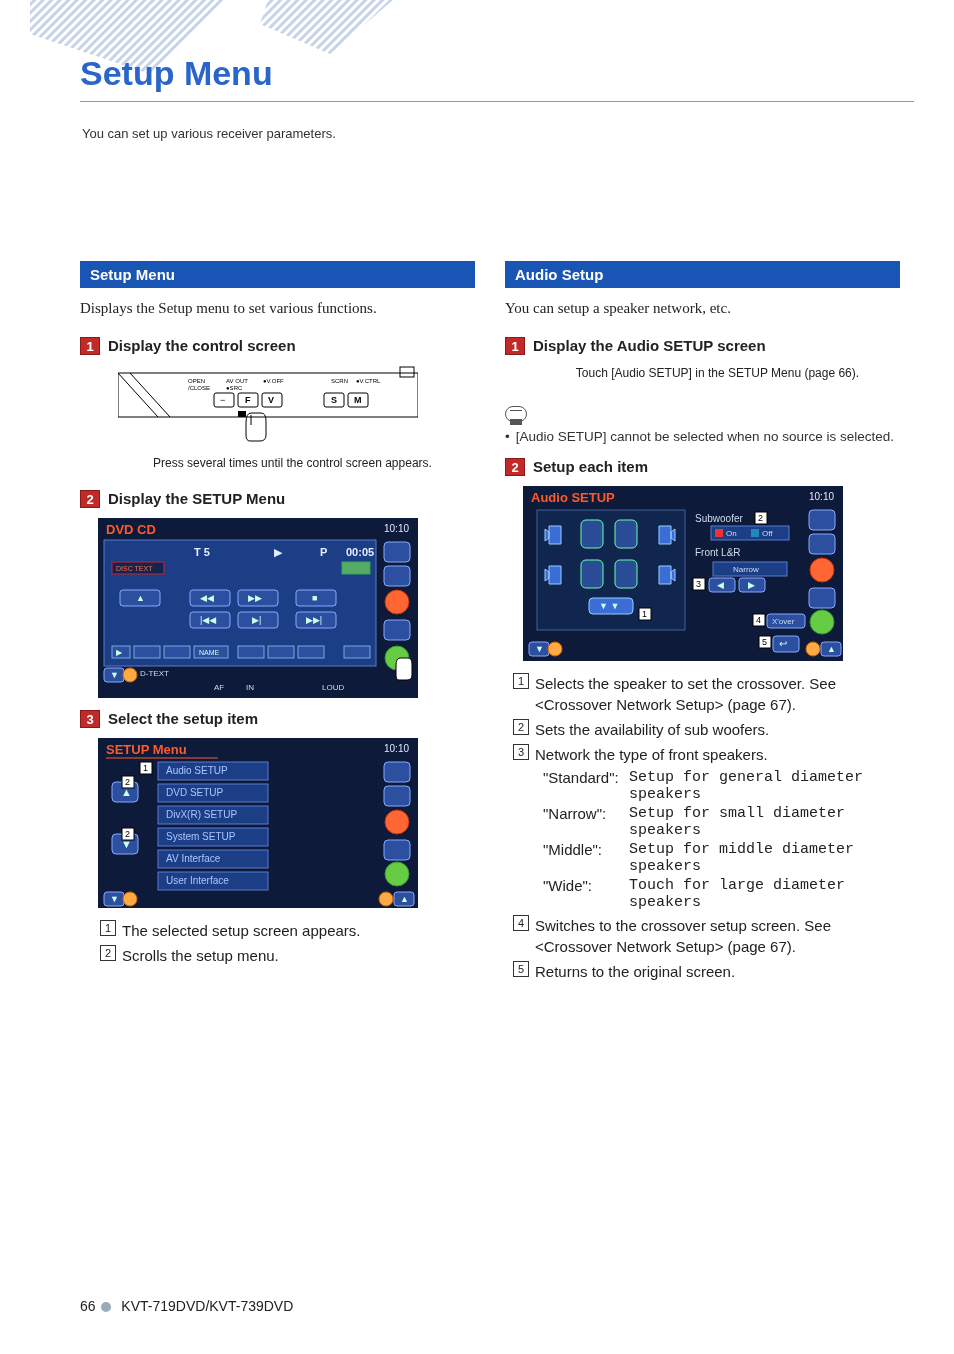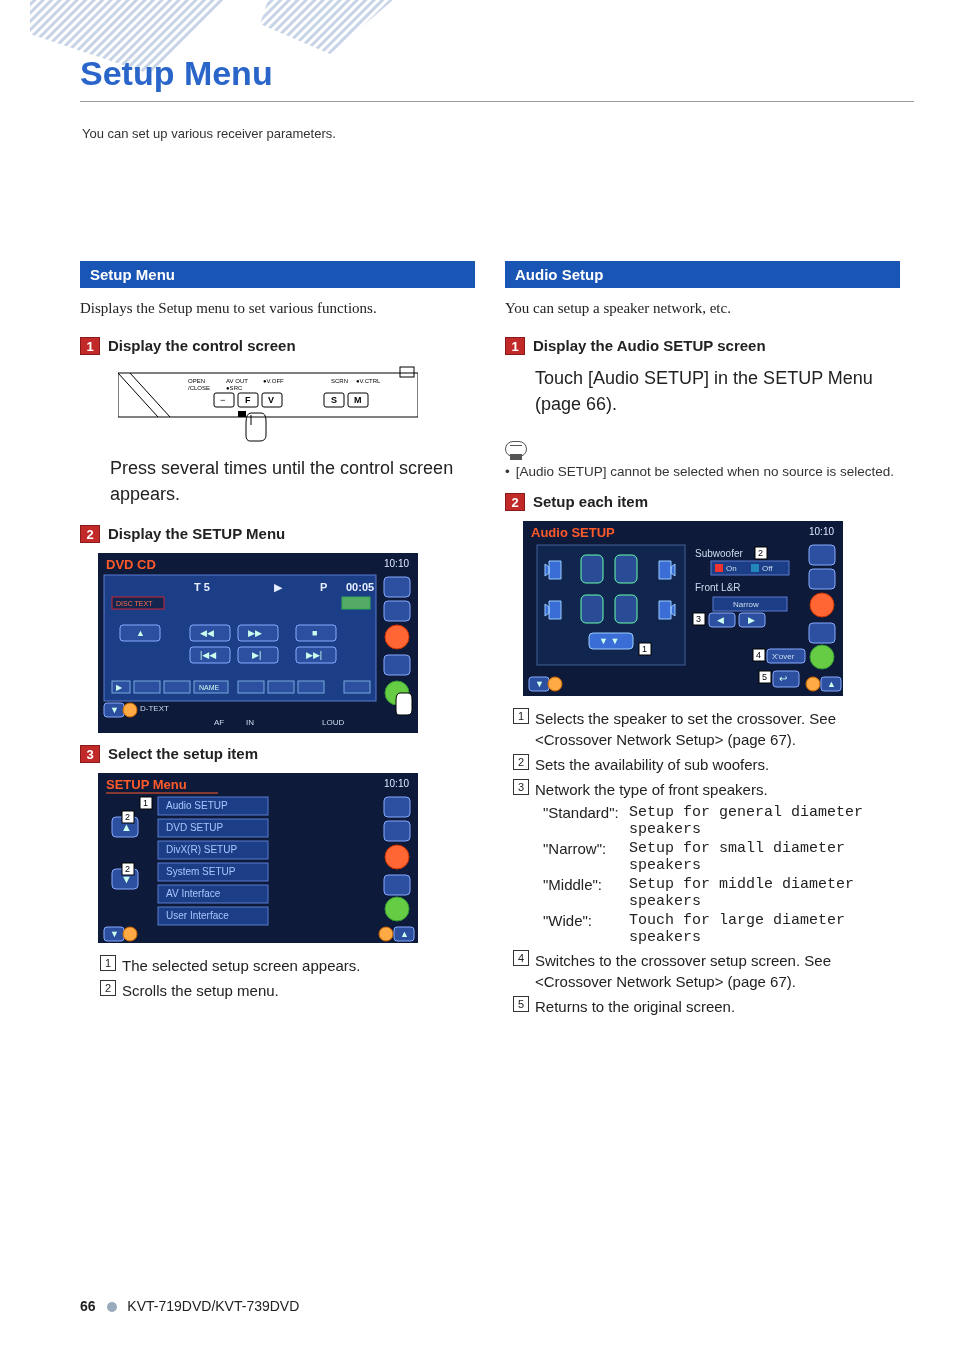--- a/index.html
+++ b/index.html
@@ -43,21 +43,21 @@
     background: #c22a2a;
     color: #fff;
     font-weight: bold;
     font-size: 13px;
     text-align: center;
     line-height: 18px;
     margin-right: 8px;
     border: 1px solid #8a1a1a;
   }
   .step-title { font-weight: bold; font-size: 15px; }
-  .step-body { margin: 8px 0 18px 30px; font-size: 18px; line-height: 1.45; }
+  .step-body { margin: 8px 0 18px 30px; font-size: 12px; line-height: 1.45; text-align: center; }
   .boxed-num {
     display: inline-block;
     width: 16px; height: 16px;
     border: 1px solid #333;
     font-size: 11px;
     text-align: center;
     line-height: 14px;
     margin-right: 6px;
     vertical-align: 1px;
     background: #fff;
@@ -81,21 +81,21 @@
   }
   .note-bullet { font-size: 13.5px; color: #333; margin-left: 0; display:flex; }
   .note-bullet .dot { margin-right: 6px; }
   .screenshot-box { margin: 6px 0 12px 18px; }
   svg { display: block; }
   .footer {
     position: absolute;
     left: 80px; bottom: 40px;
     font-size: 14px;
   }
-  .footer .pn { font-weight: bold; margin-right: 6px; }
+  .footer .pn { font-weight: normal; }
   .footer .dot2 {
     display: inline-block; width: 10px; height: 10px; border-radius: 50%;
     background: #9ab; margin: 0 6px -1px 2px;
   }
   .hatch { position:absolute; top:-6px; left:30px; width:380px; height:80px; z-index:-1; }
 </style>
 </head>
 <body>
 
 <div class="page">

